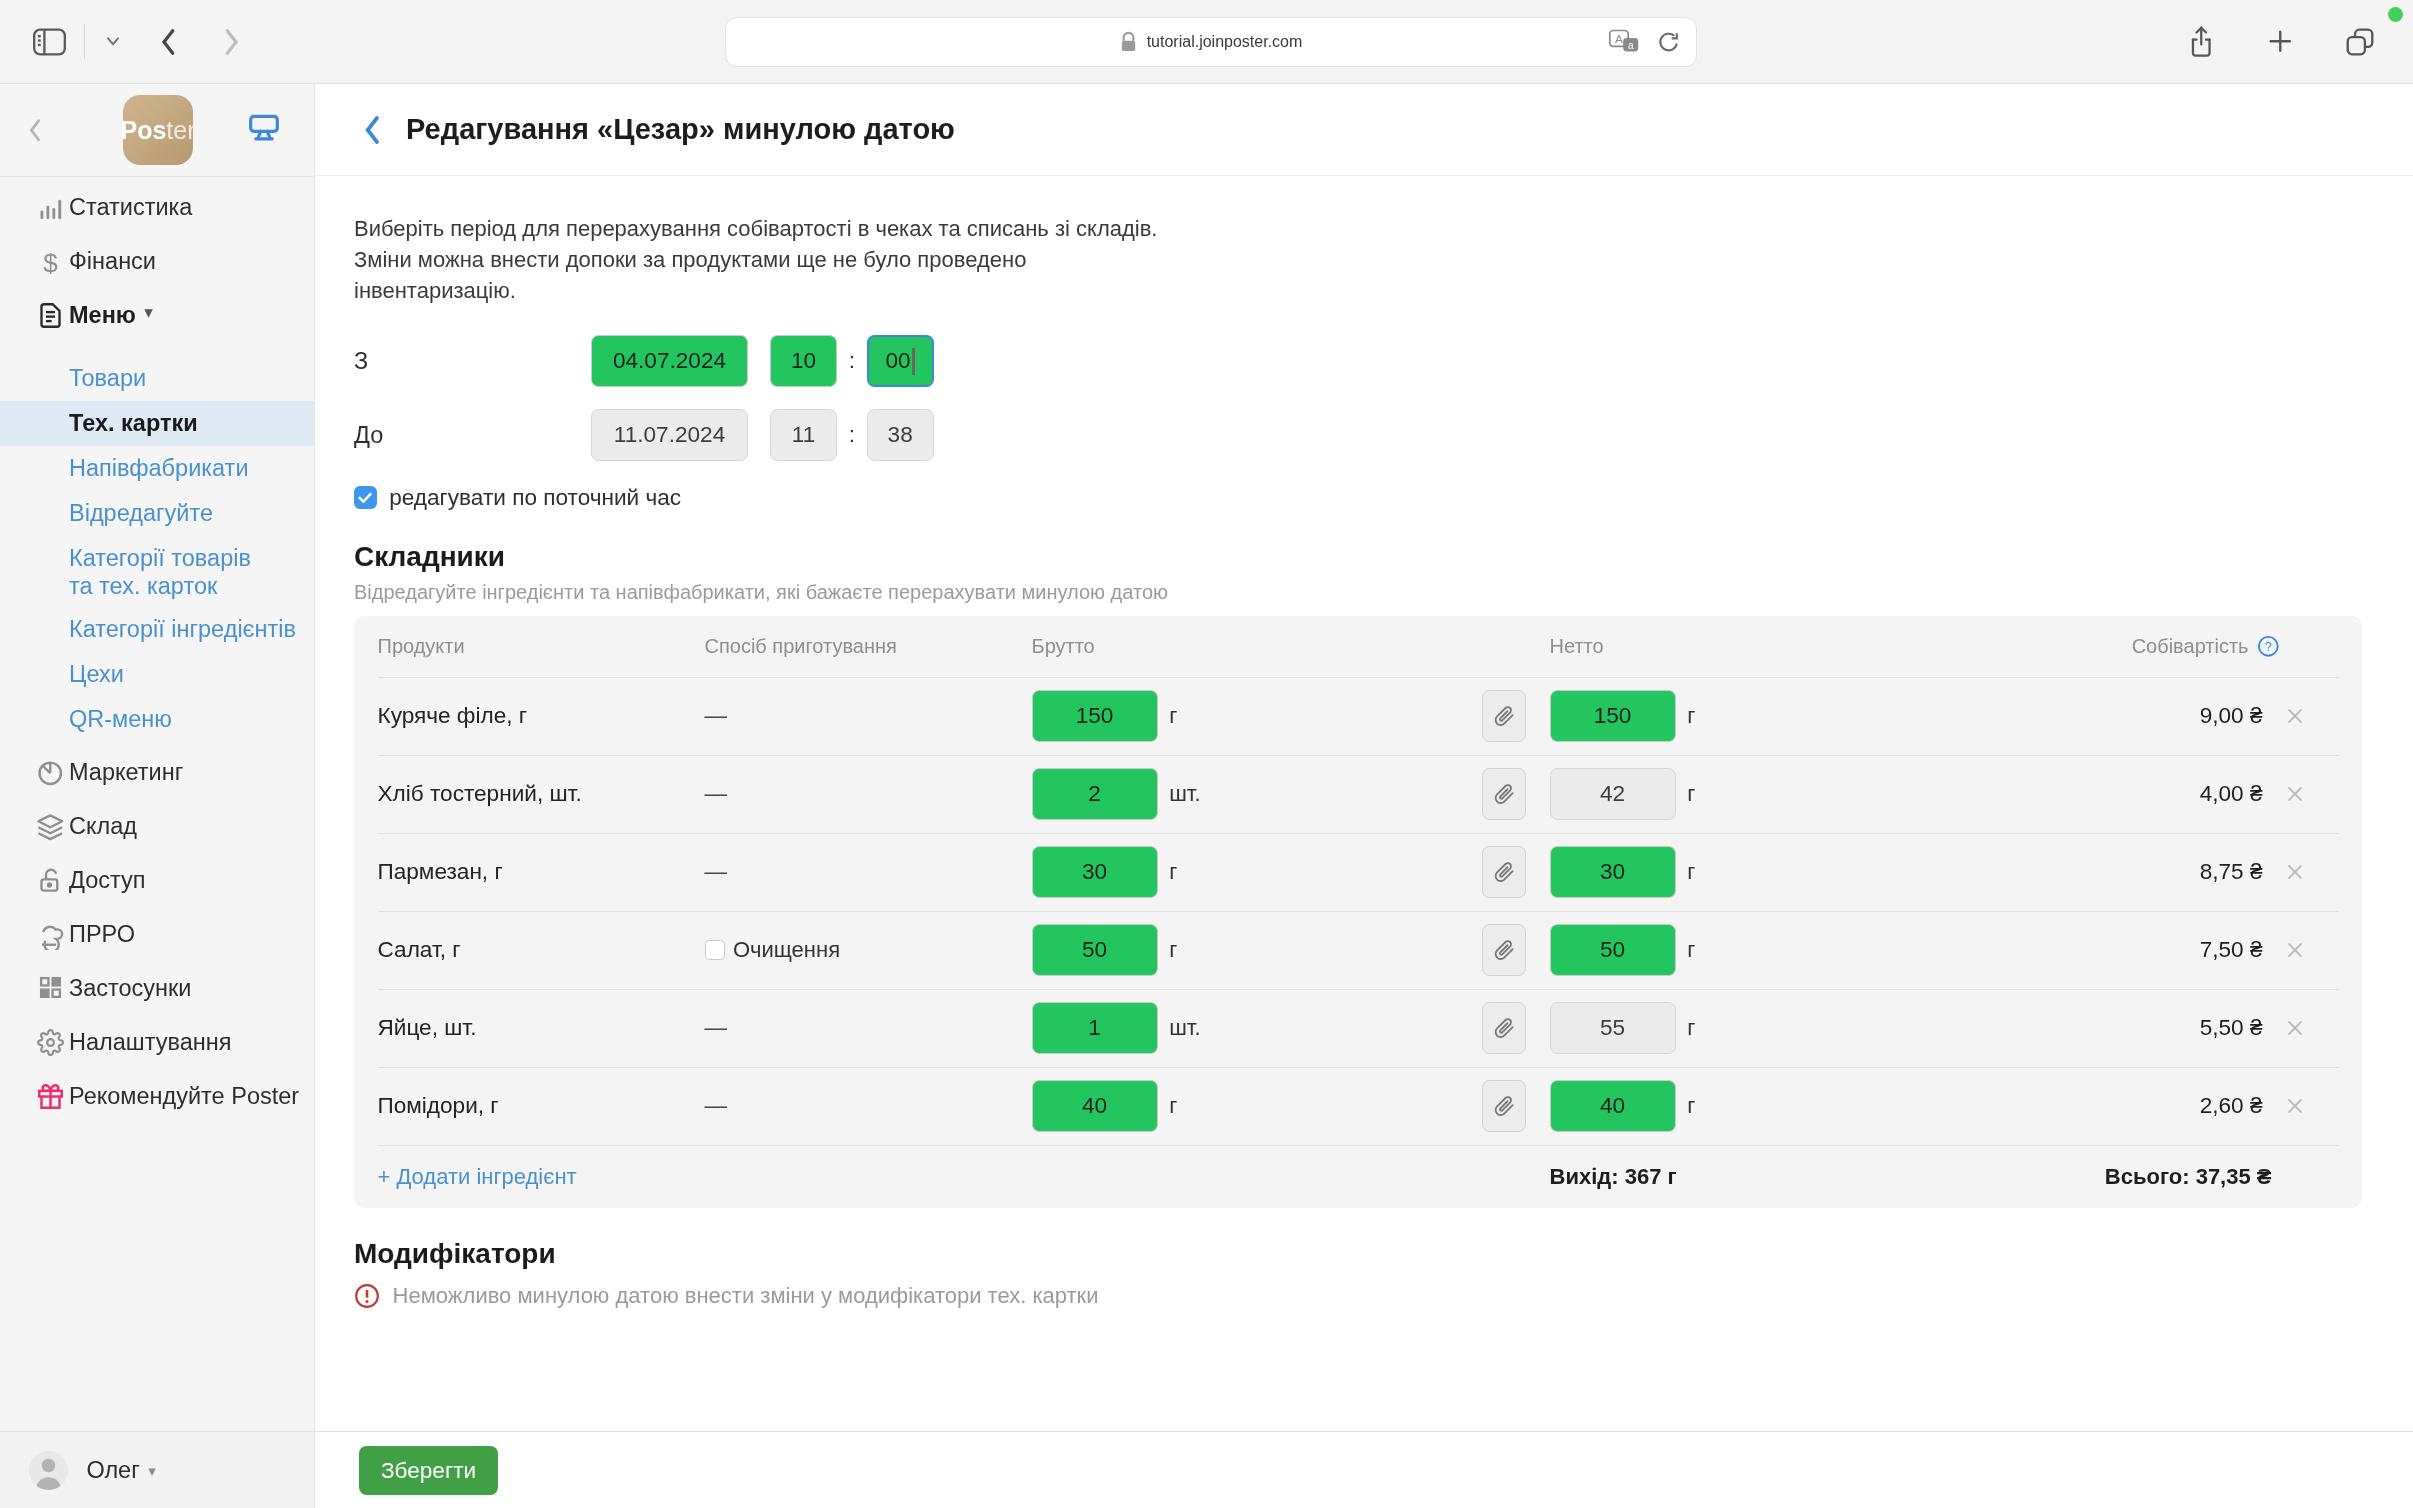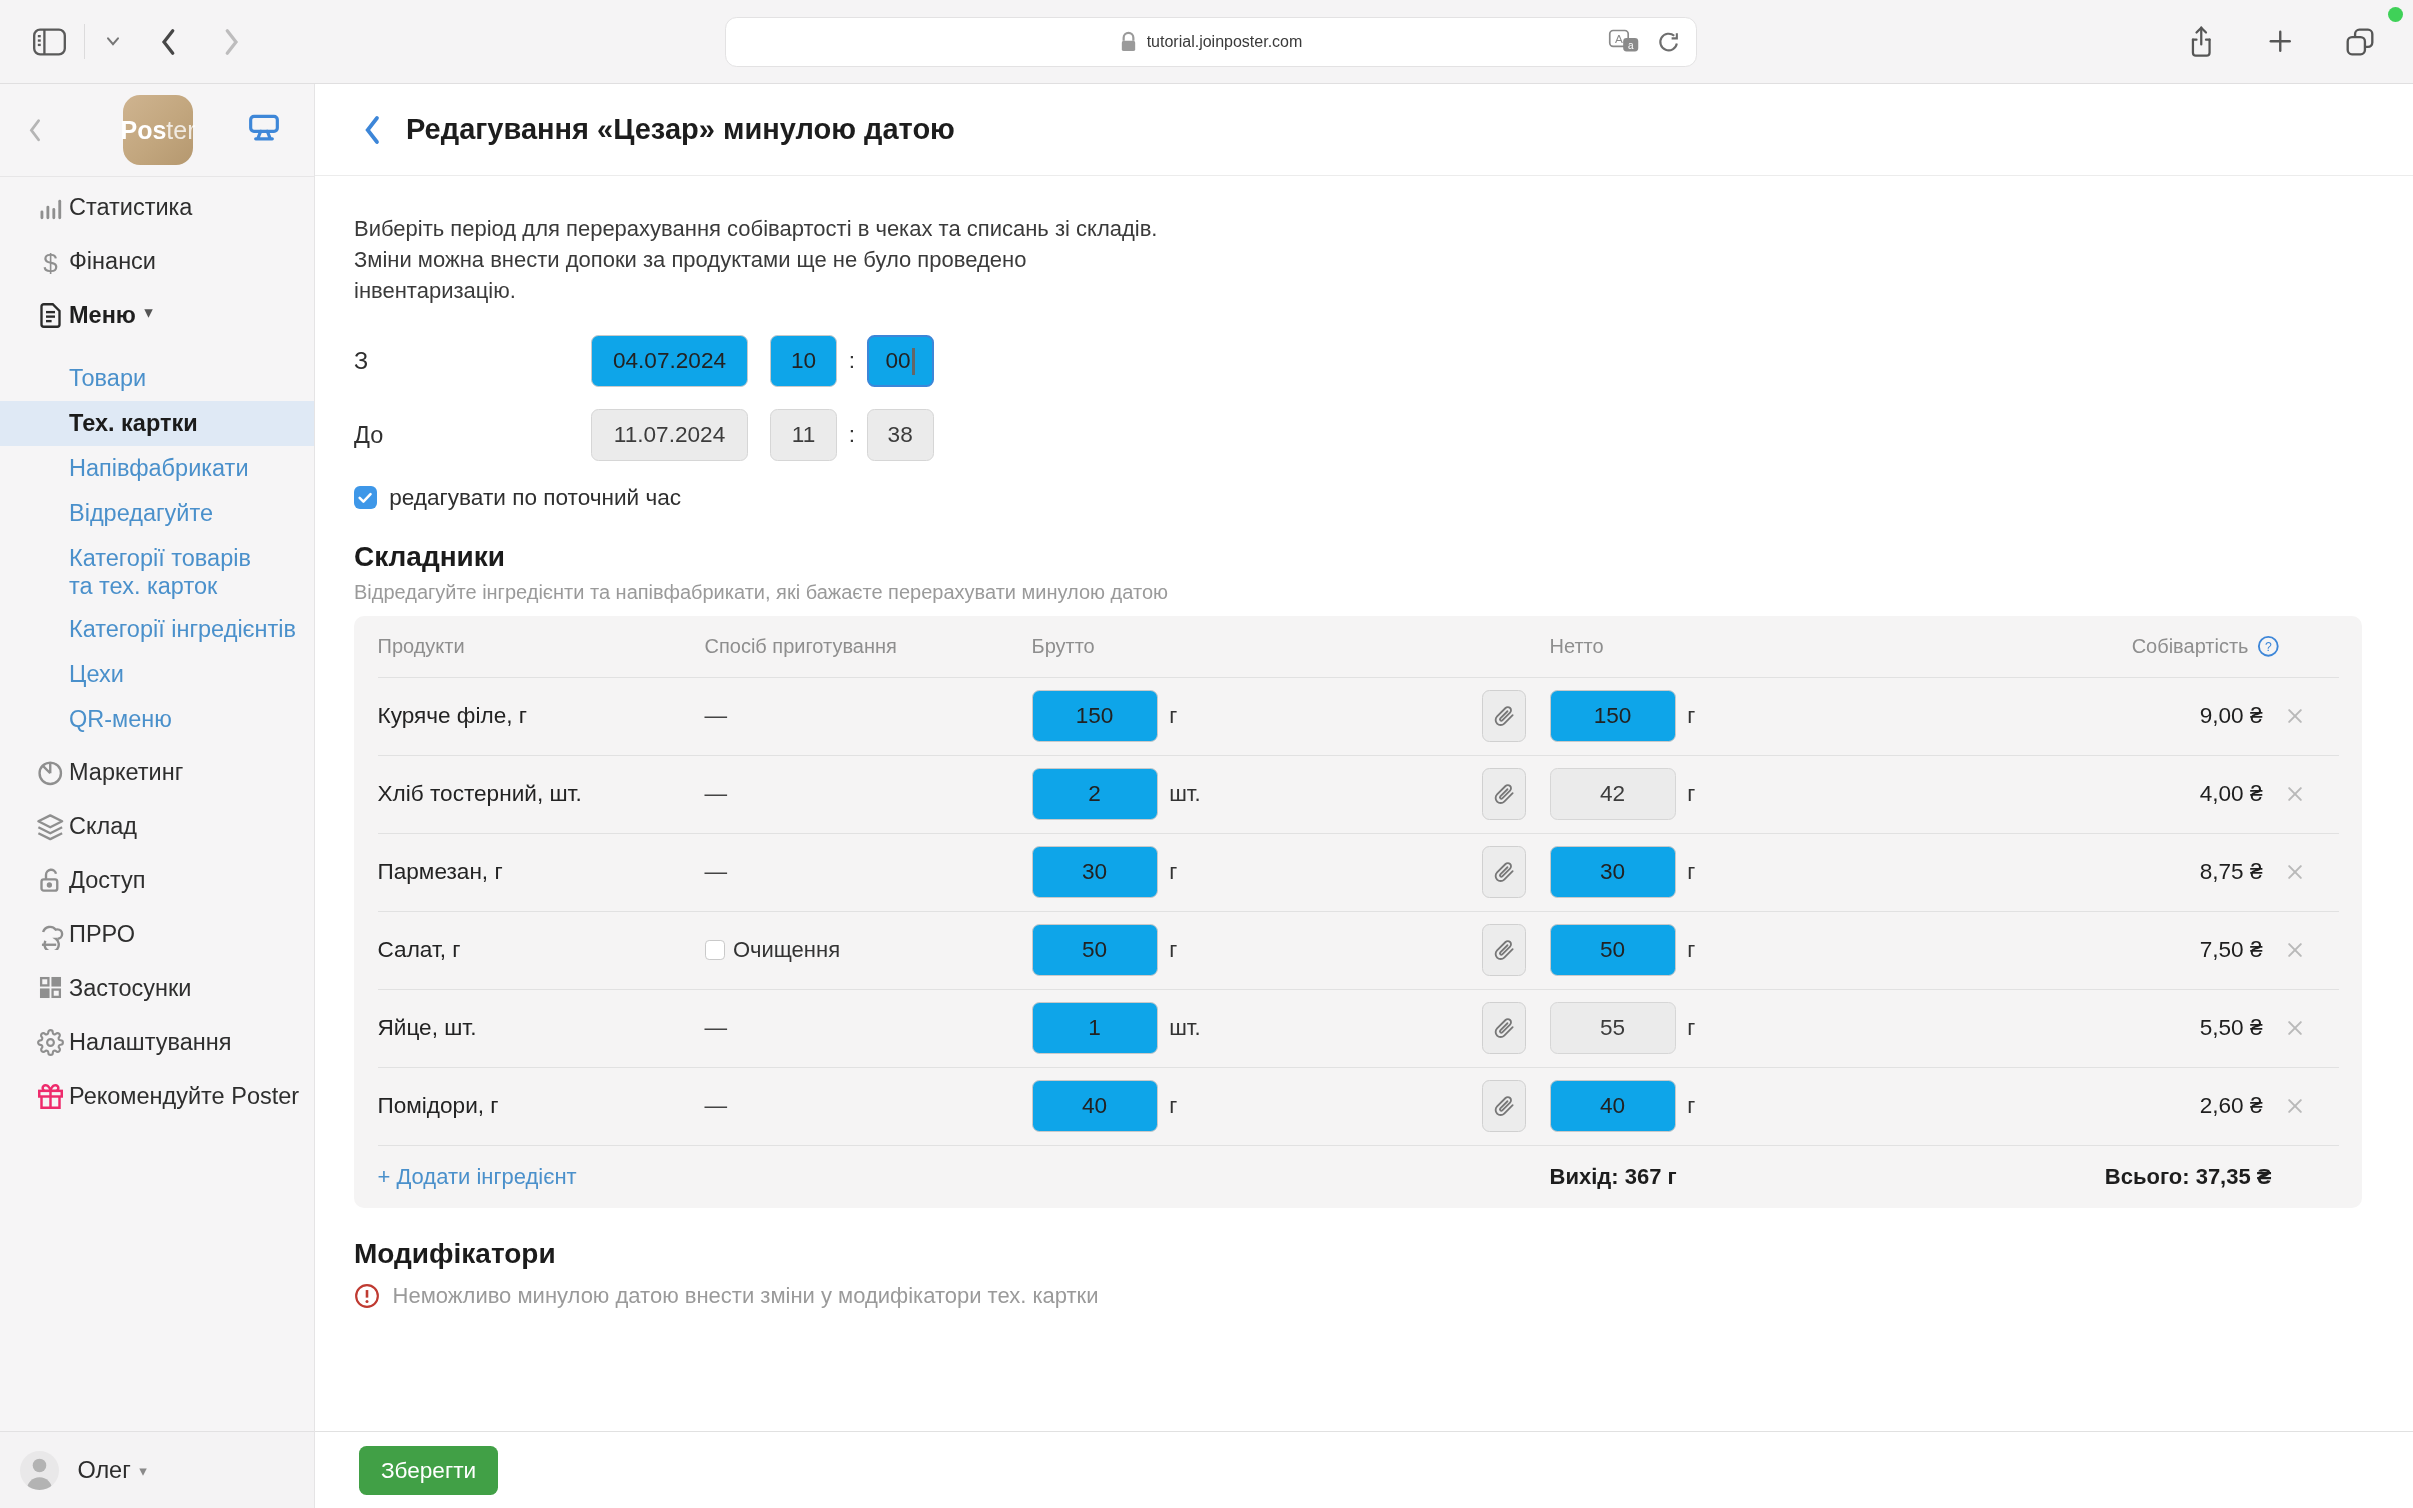--- a/index.html
+++ b/index.html
@@ -40,38 +40,38 @@
   .dollar { font-size:26px; color:#8f8f8f; width:37px; text-align:center; font-weight:500; }
 
   .sub { font-size:23.5px; }
   .sub-item { display:flex; align-items:center; height:45px; padding-left:69px; color:#4a90cb; cursor:pointer; }
   .sub-item.sel { background:#dfe9f5; color:#1b1b1b; font-weight:bold; }
   .sub-item.wrap { height:auto; padding-top:7.5px; padding-bottom:7.5px; line-height:1.2; width:100%; }
   .sub-item.wrap span { max-width:210px; display:block; }
   .grp-gap { height:17px; }
 
   .sb-user { position:absolute; bottom:0; left:0; width:100%; height:78px; background:#f4f3f4;
-    border-top:0.8px solid #e2e1e2; display:flex; align-items:center; padding-left:20px; }
+    border-top:0.8px solid #e2e1e2; display:flex; align-items:center; padding-left:29px; }
   .avatar { width:39px; height:39px; border-radius:50%; background:#e9e8e9; display:flex; align-items:flex-end; justify-content:center; overflow:hidden; }
   .uname { font-size:23.5px; color:#2c2c2c; margin-left:18.4px; }
   .ucaret { font-size:15px; color:#8a8a8a; margin-left:8.4px; }
 
   
   .content { flex:1; background:#fff; position:relative; }
   .c-head { height:92px; border-bottom:0.8px solid #ececec; display:flex; align-items:center; }
   .c-back { margin-left:47px; color:#3d86d8; display:flex; cursor:pointer; }
   .c-title { margin-left:22px; font-size:29px; font-weight:bold; color:#1d1d1d; }
 
   .c-body { padding-left:39px; }
   .intro { margin-top:37px; max-width:804px; font-size:22px; line-height:1.42; color:#3a3a3a; }
 
   .form-row { display:flex; align-items:center; margin-top:28.5px; }
   .form-row + .form-row { margin-top:22px; }
   .f-label { width:237px; font-size:23.5px; color:#2f2f2f; }
-  .ctl { height:52px; border:0.8px solid #c9c9c9; border-radius:7.5px; background:#0ea5e9; font-size:22.6px;
+  .ctl { height:52px; border:0.8px solid #c9c9c9; border-radius:7.5px; background:#22c55e; font-size:22.6px;
     color:#222; text-align:center; font-family:inherit; }
   .ctl.date { width:157px; }
   .ctl.time { width:67px; }
   .ctl.dis { background:#ebebeb; border-color:#d6d6d6; color:#3c3c3c; }
   .colon { margin:0 11.7px; font-size:22.6px; color:#333; }
   .ctl.focus { border:2.1px solid #3d86d8; display:inline-flex; align-items:center; justify-content:center; }
   .cursor { display:inline-block; width:2.5px; height:27px; background:#666; margin-left:1.7px; }
 
   .chk-row { display:flex; align-items:center; margin-top:23.5px; }
   .checkbox { width:22.6px; height:22.6px; border-radius:5.9px; background:#3e97e8; display:flex; align-items:center;

